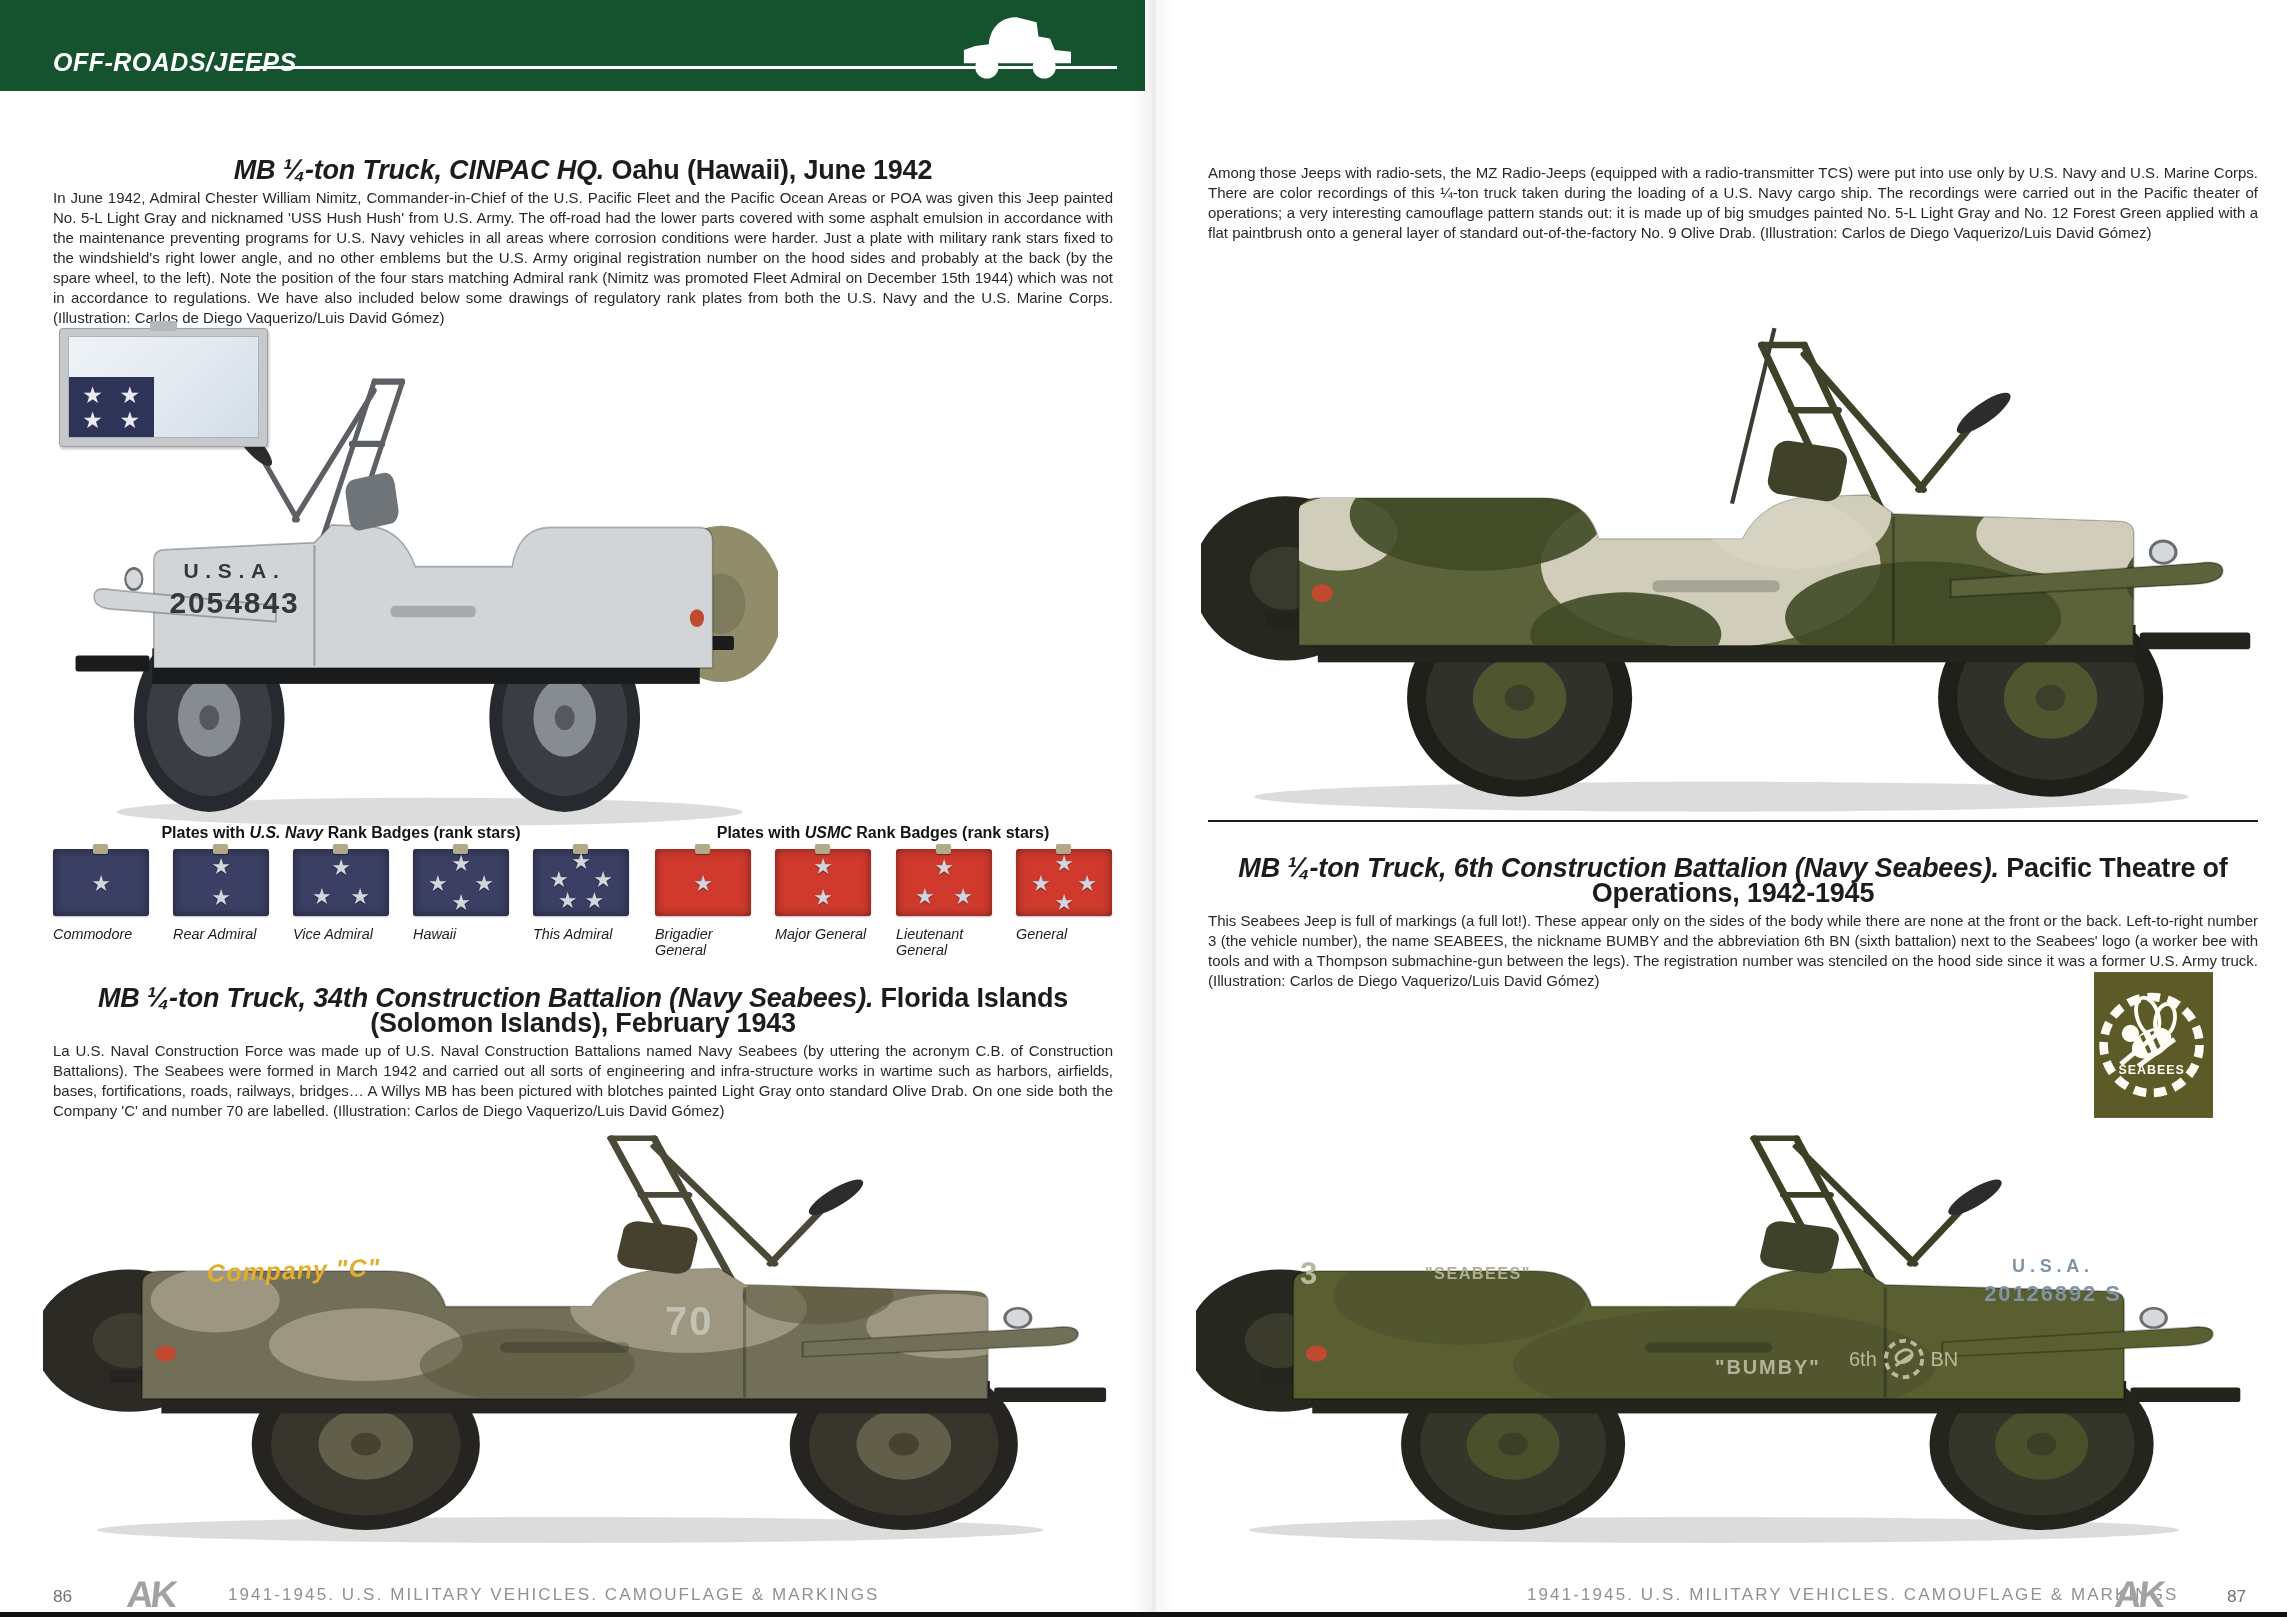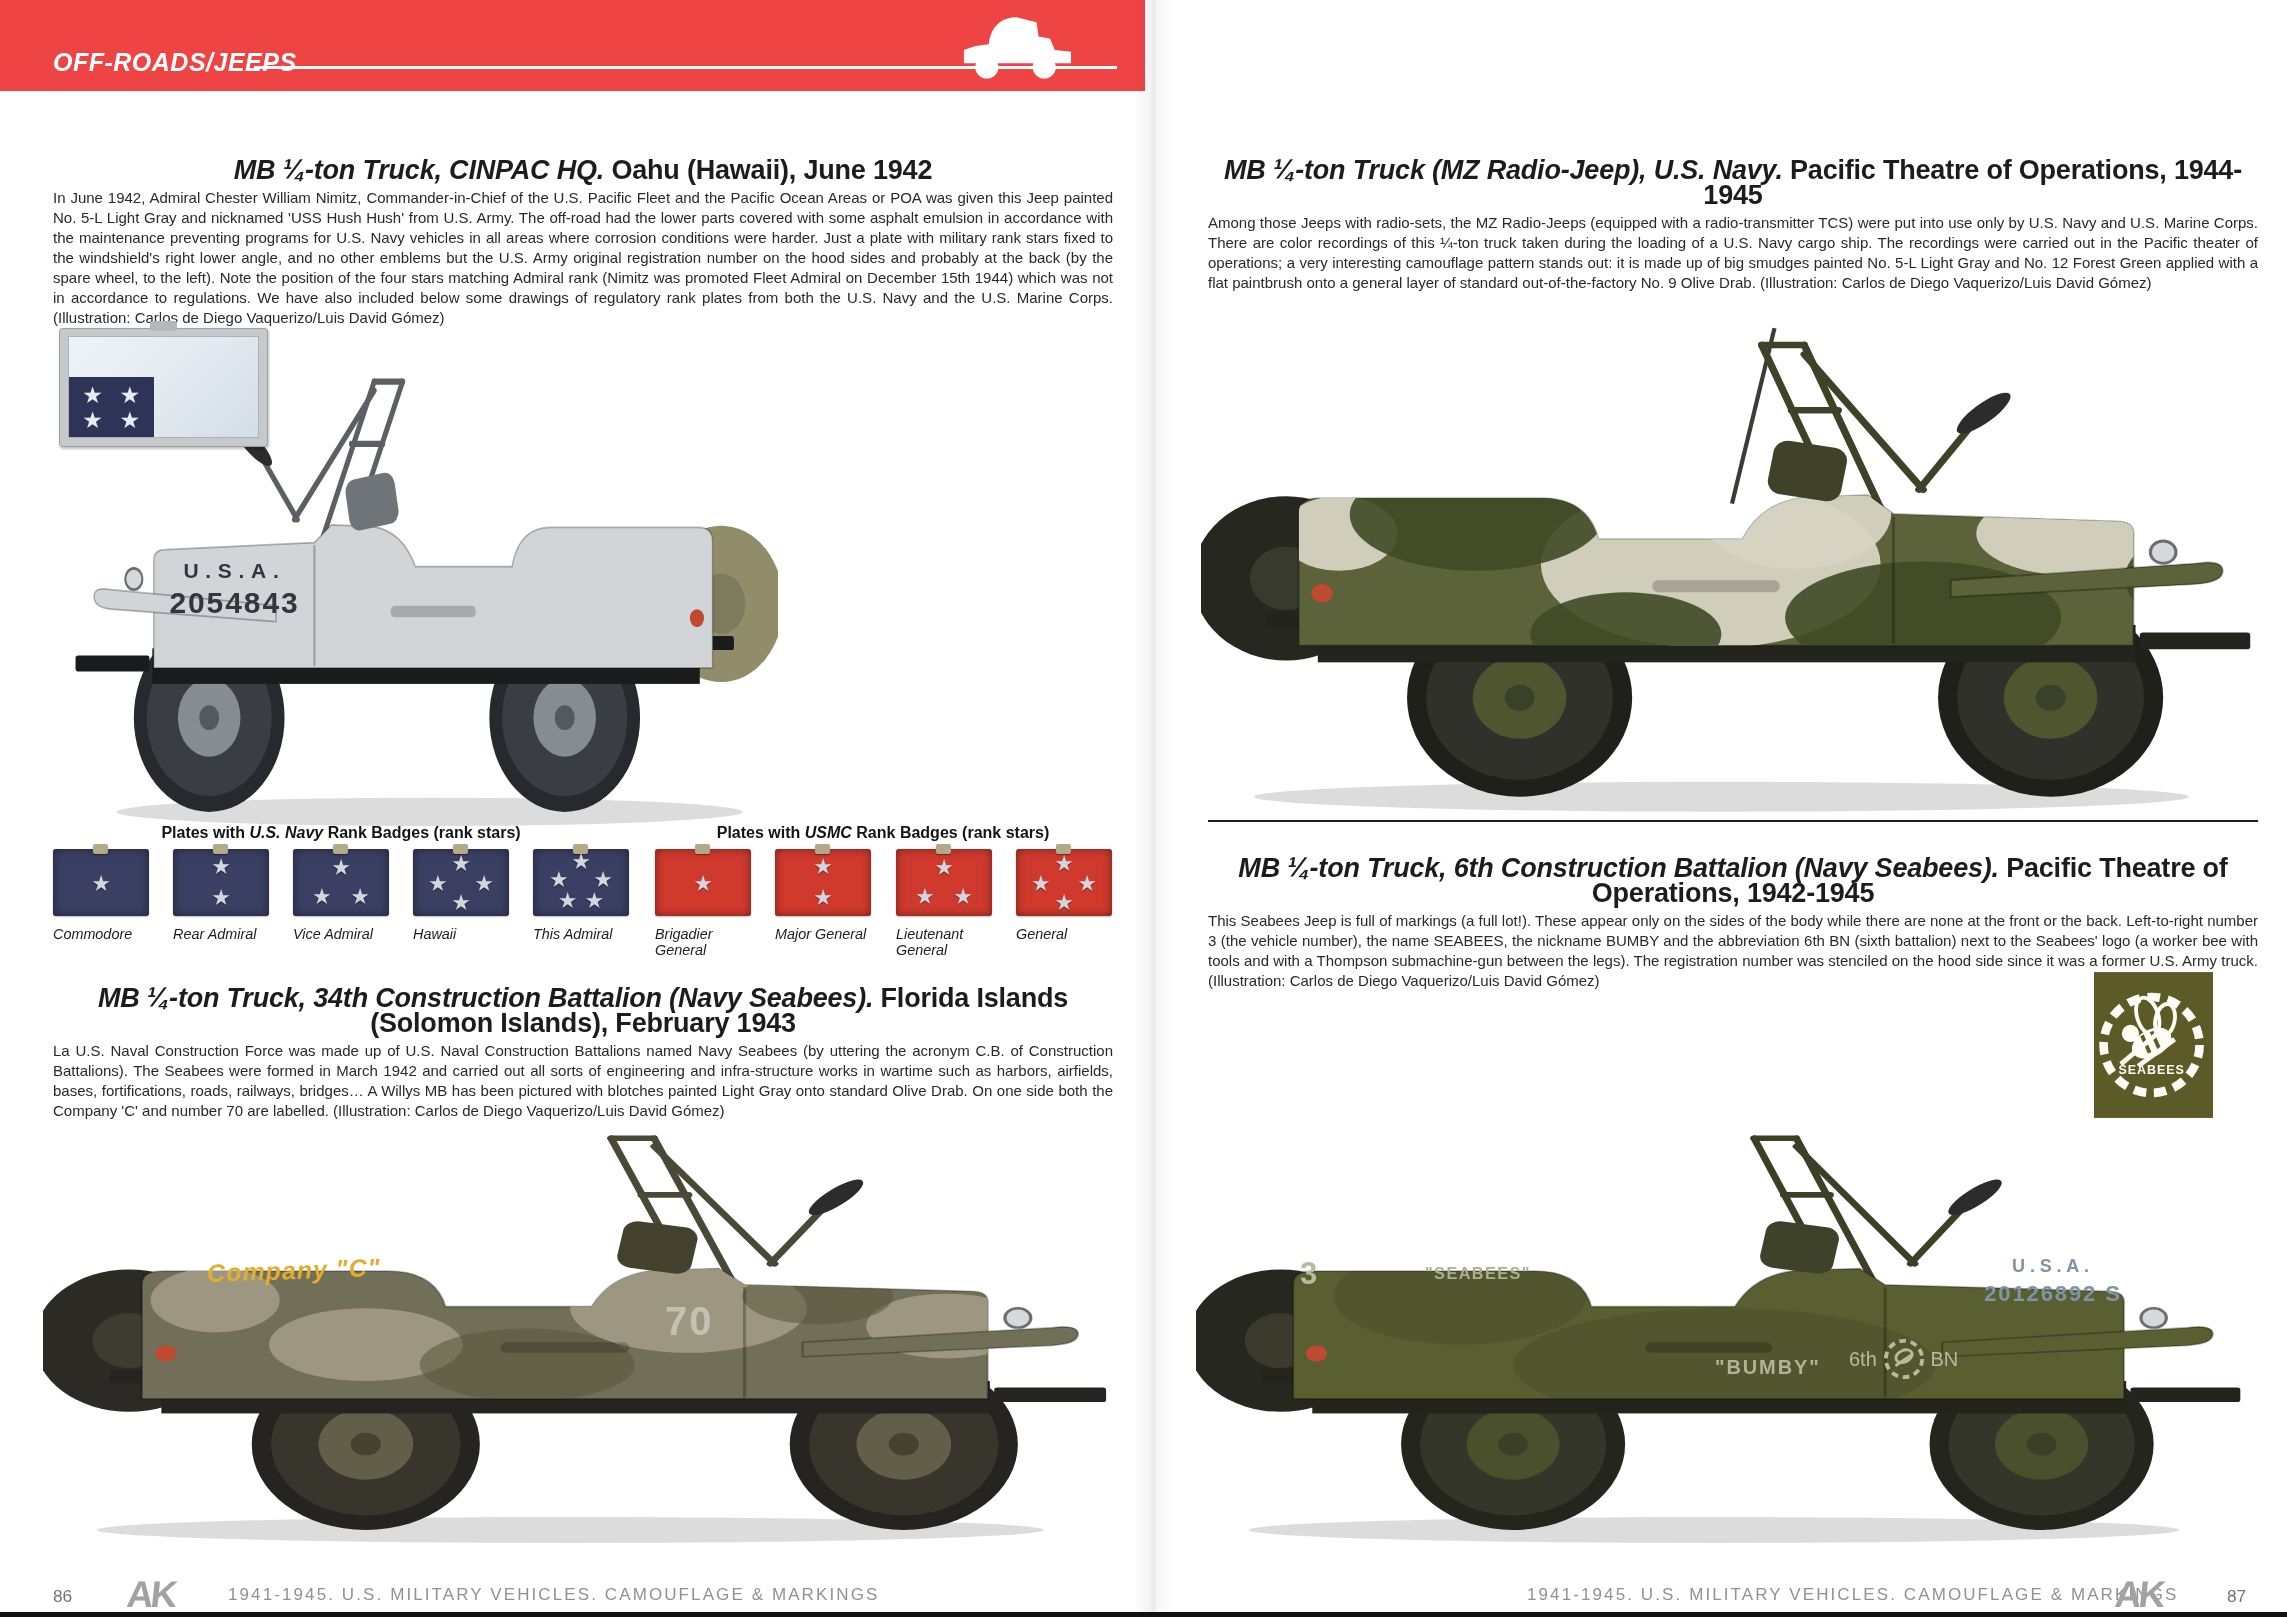--- a/index.html
+++ b/index.html
@@ -1,20 +1,20 @@
 <!DOCTYPE html>
 <html><head>
 <meta charset="utf-8">
 <style>
   html,body{margin:0;padding:0;background:#e8e8e8;}
   .page{position:relative;width:2287px;height:1618px;background:#ffffff;overflow:hidden;
         font-family:"Liberation Sans",sans-serif;color:#222;}
 
   
-  .topbar{position:absolute;left:0;top:0;width:1145px;height:91px;background:#ef4444;}
+  .topbar{position:absolute;left:0;top:0;width:1145px;height:91px;background:#14532d;}
   .topbar-title{position:absolute;left:53px;top:48px;font-size:25px;font-weight:bold;font-style:italic;
                 color:#ffffff;letter-spacing:0.5px;white-space:nowrap;}
   .topbar-rule{position:absolute;left:254px;top:66px;width:863px;height:2.9px;background:#ffffff;}
   .topbar-jeep{position:absolute;left:953px;top:3.8px;width:127px;height:88px;}
 
   .spine{position:absolute;left:1132px;top:0;width:42px;height:100%;
          background:linear-gradient(90deg,rgba(0,0,0,0),rgba(0,0,0,.05) 45%,rgba(0,0,0,.09) 52%,rgba(0,0,0,.03) 60%,rgba(0,0,0,0));}
   .bottom-edge{position:absolute;left:0;bottom:0;width:100%;height:5.8px;background:#111;}
 
   
@@ -341,21 +341,20 @@
     <div class="mark num70">70</div>
   </div>
 
   <div class="foot" style="left:0;width:1143px;">
     <span class="pagenum" style="left:53px">86</span>
     <span class="ak" style="left:127px">AK</span>
     <span class="series" style="left:228px">1941-1945. U.S. MILITARY VEHICLES. CAMOUFLAGE &amp; MARKINGS</span>
   </div>
 
   <section class="sec r1">
-    <h2><em>MB ¼-ton Truck (MZ Radio-Jeep), U.S. Navy.</em><span> Pacific Theatre of Operations, 1944-1945</span></h2>
     <p>Among those Jeeps with radio-sets, the MZ Radio-Jeeps (equipped with a radio-transmitter TCS) were put into use only by U.S. Navy and U.S. Marine Corps. There are color recordings of this ¼-ton truck taken during the loading of a U.S. Navy cargo ship. The recordings were carried out in the Pacific theater of operations; a very interesting camouflage pattern stands out: it is made up of big smudges painted No. 5-L Light Gray and No. 12 Forest Green applied with a flat paintbrush onto a general layer of standard out-of-the-factory No. 9 Olive Drab. (Illustration: Carlos de Diego Vaquerizo/Luis David Gómez)</p>
   </section>
 
   <div class="illus jeep2" style="left:1177px;top:279px;width:1114px;height:538px;">
     <svg class="jeep-svg" style="left:24px;top:38px;width:1062px;height:504px;" viewBox="0 0 1000 540" preserveAspectRatio="none">
       <defs>
         <clipPath id="clip2">
           <path d="M92,352 L92,210 Q92,194 112,194 L320,194 Q360,194 372,230 L374,238 L510,238 Q528,198 570,193 L628,191 L652,211 L862,219 Q878,219 878,232 L878,352 Z"></path>
           <path d="M706,300 L938,286 Q962,284 962,272 Q962,260 938,264 L706,282 Z"></path>
         </clipPath>

